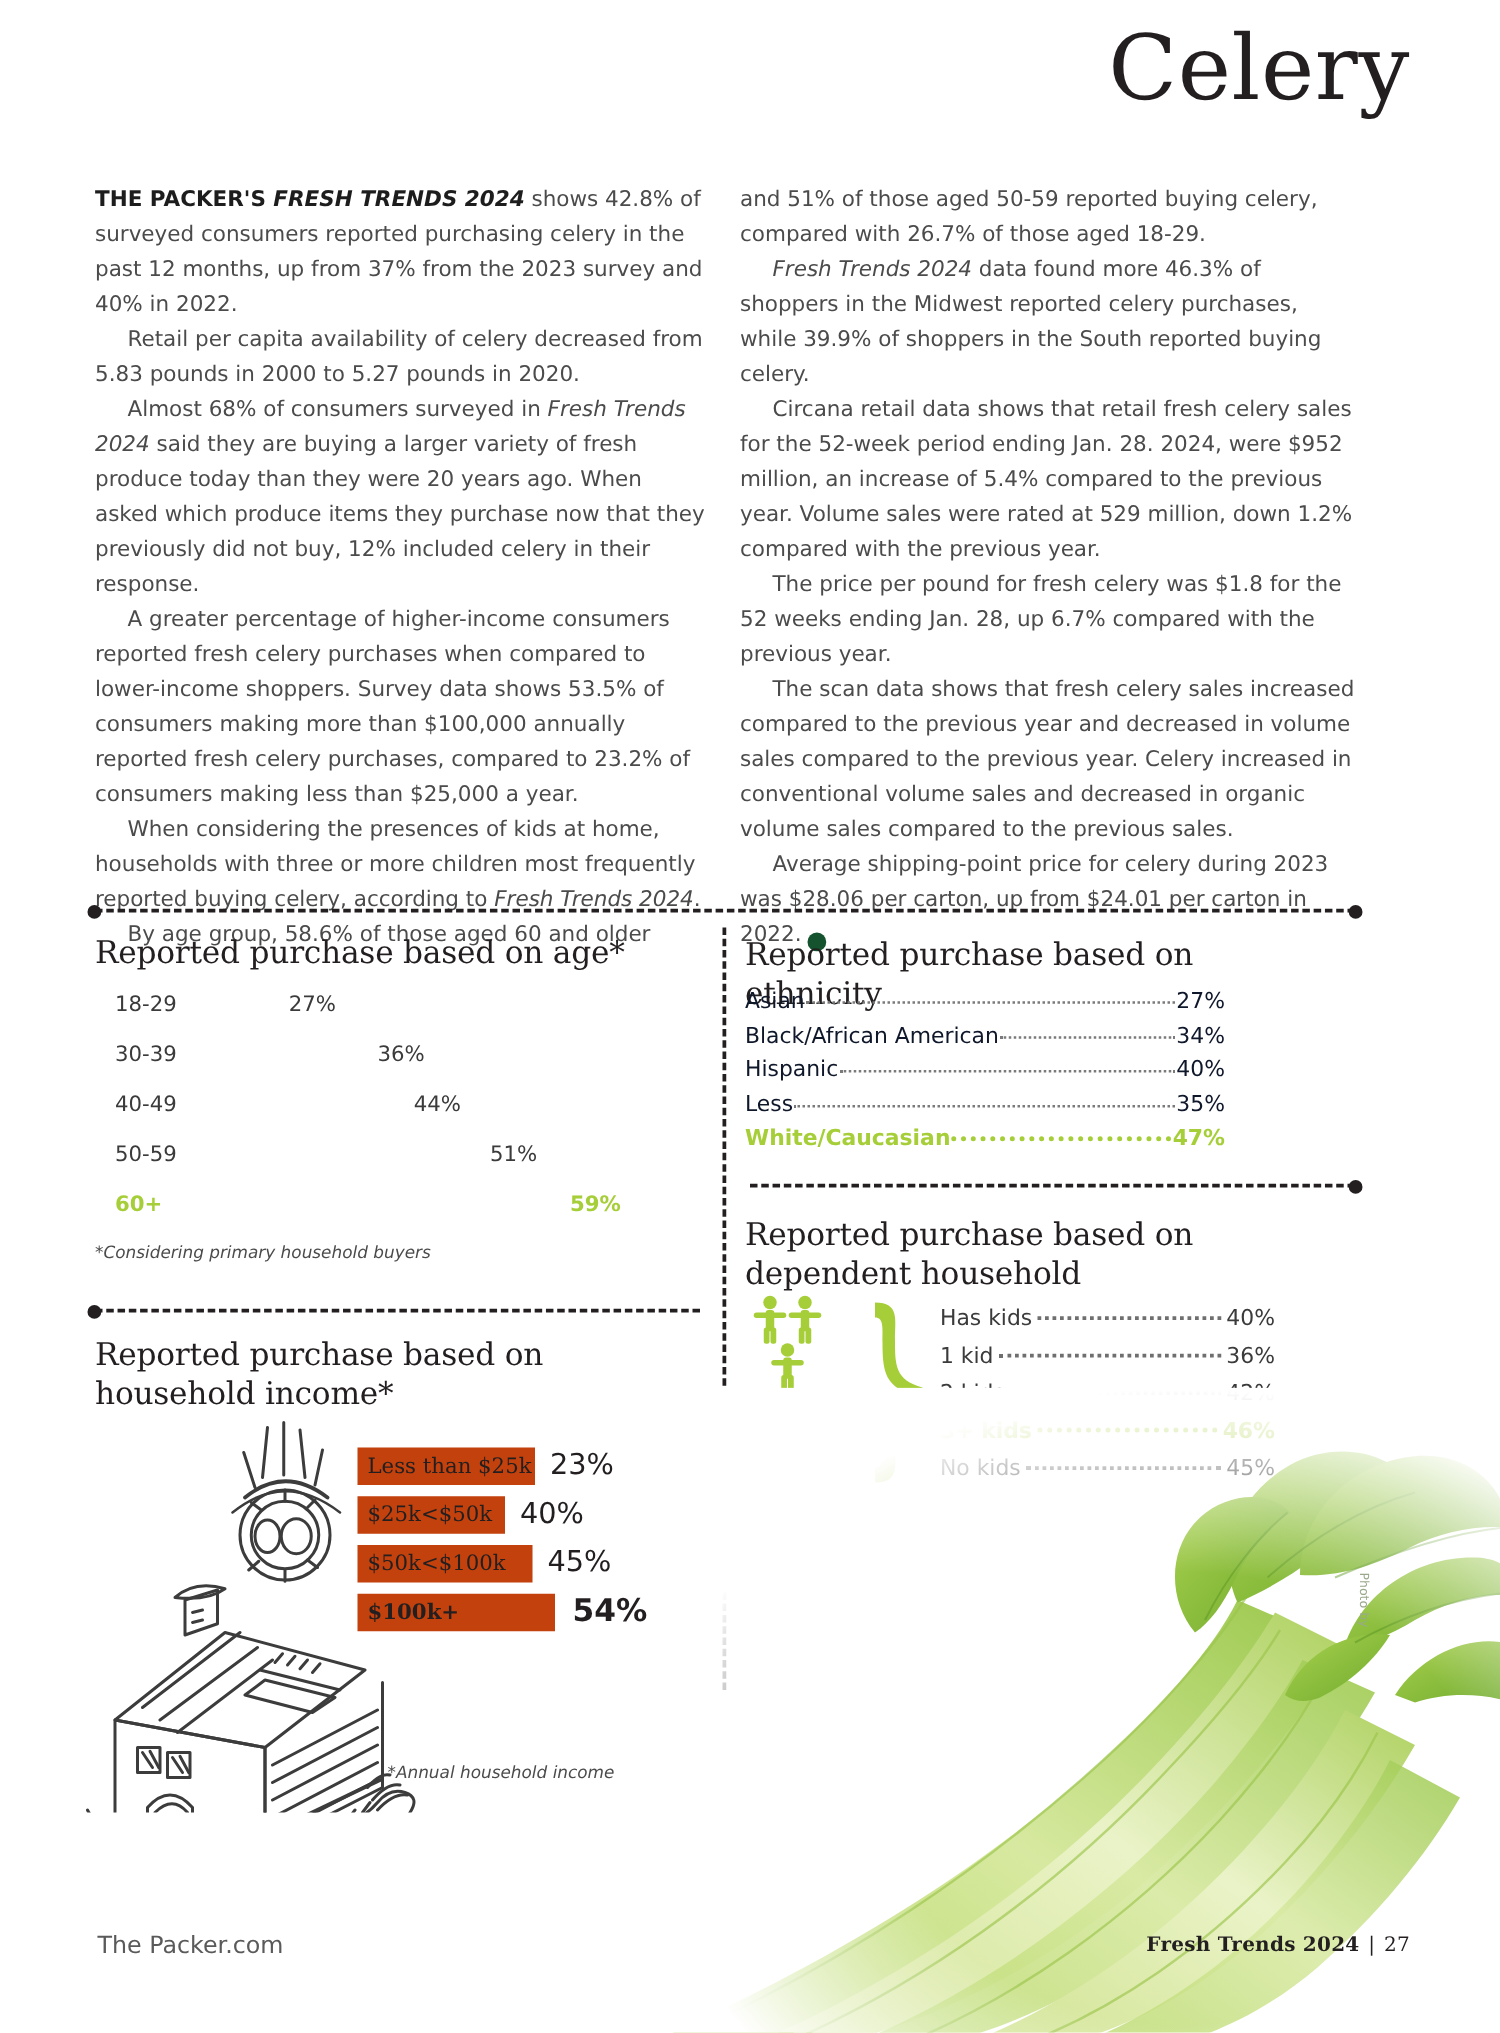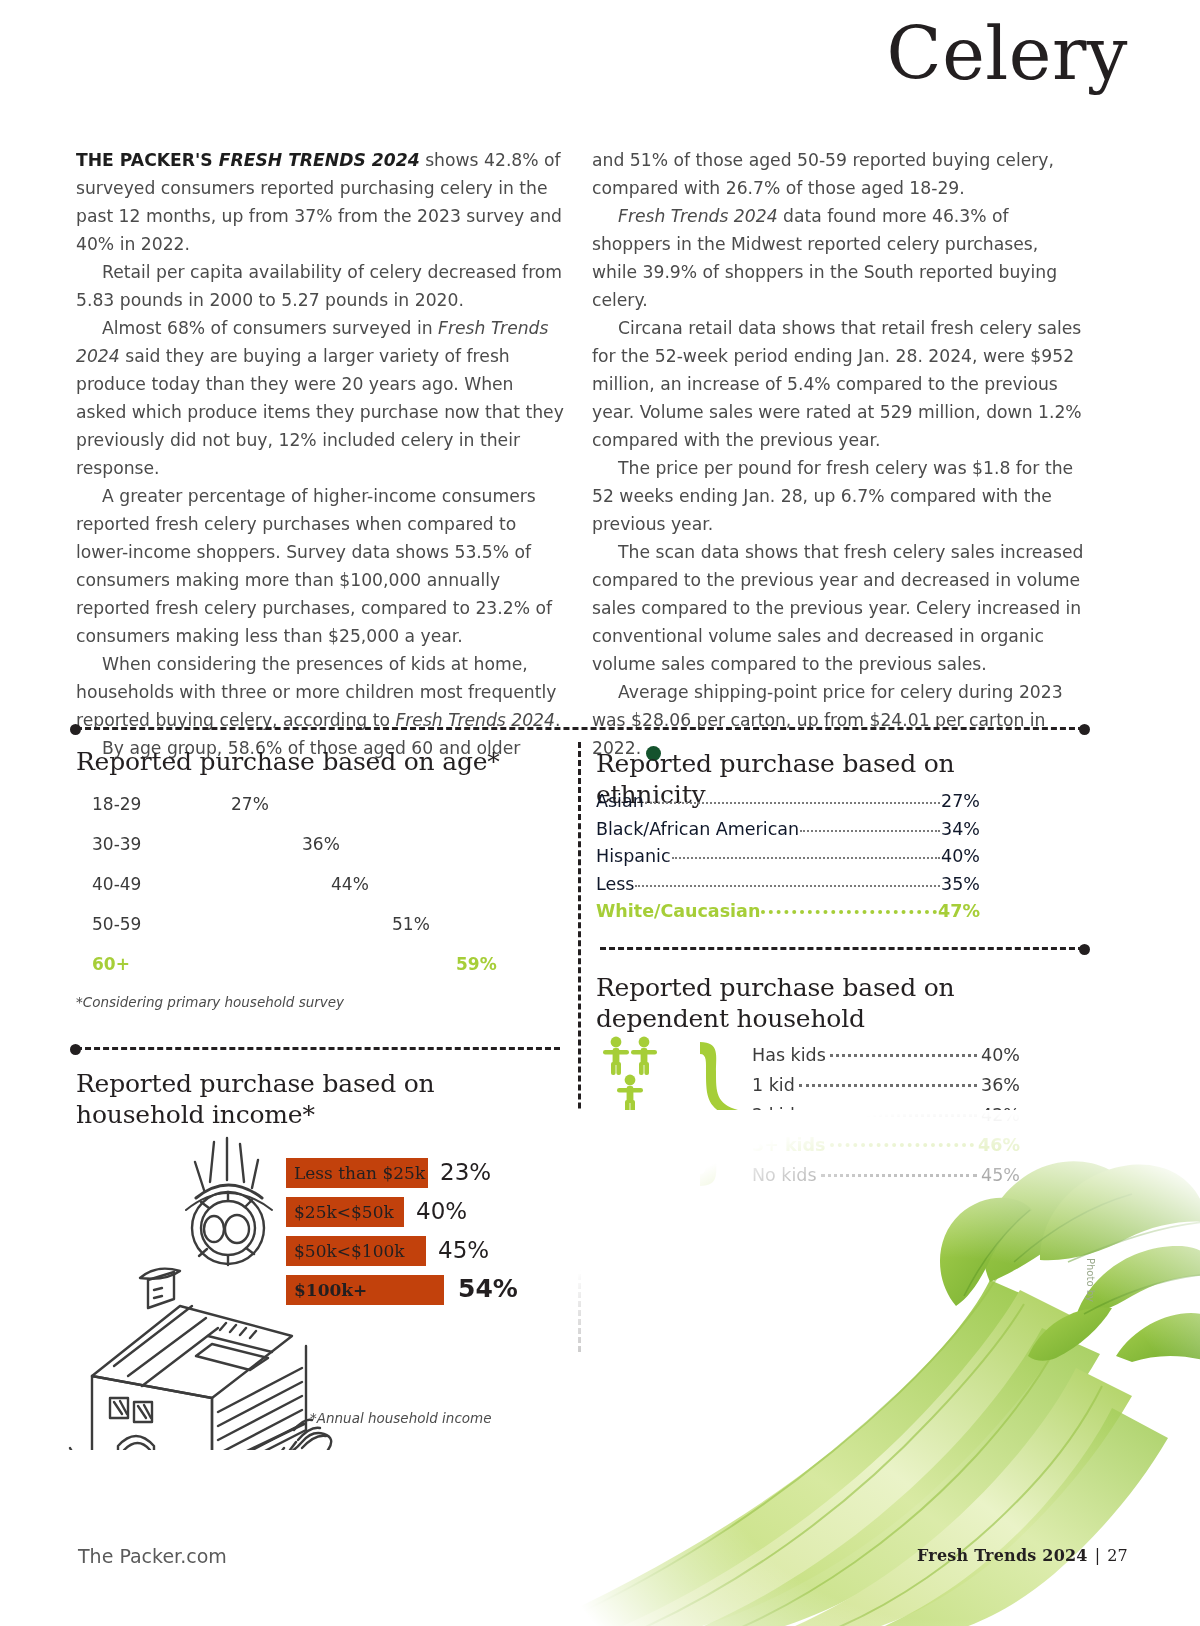--- a/index.html
+++ b/index.html
@@ -220,21 +220,21 @@
       <span class="bar-label">50-59</span>
       <span class="bar-track" style="width:312px;"><span class="bar-fill" style="width:78%;"></span></span>
       <span class="bar-value" style="left:316px;">51%</span>
     </div>
     <div class="bar-row hl">
       <span class="bar-label">60+</span>
       <span class="bar-track" style="width:312px;"><span class="bar-fill" style="width:92%;"></span></span>
       <span class="bar-value" style="left:380px;">59%</span>
     </div>
   </div>
-  <div class="footnote" style="left:76px;top:994px;">*Considering primary household survey</div>
+  <div class="footnote" style="left:76px;top:994px;">*Considering primary household buyers</div>
 
   <div class="sec-title" style="left:596px;top:748px;width:470px;">Reported purchase based on ethnicity</div>
 
   <div id="ethnicity-list">
     <div class="dot-row">
       <span>Asian</span>
         <span class="leader"></span>
         <span>27%</span>
     </div>
     <div class="dot-row">

